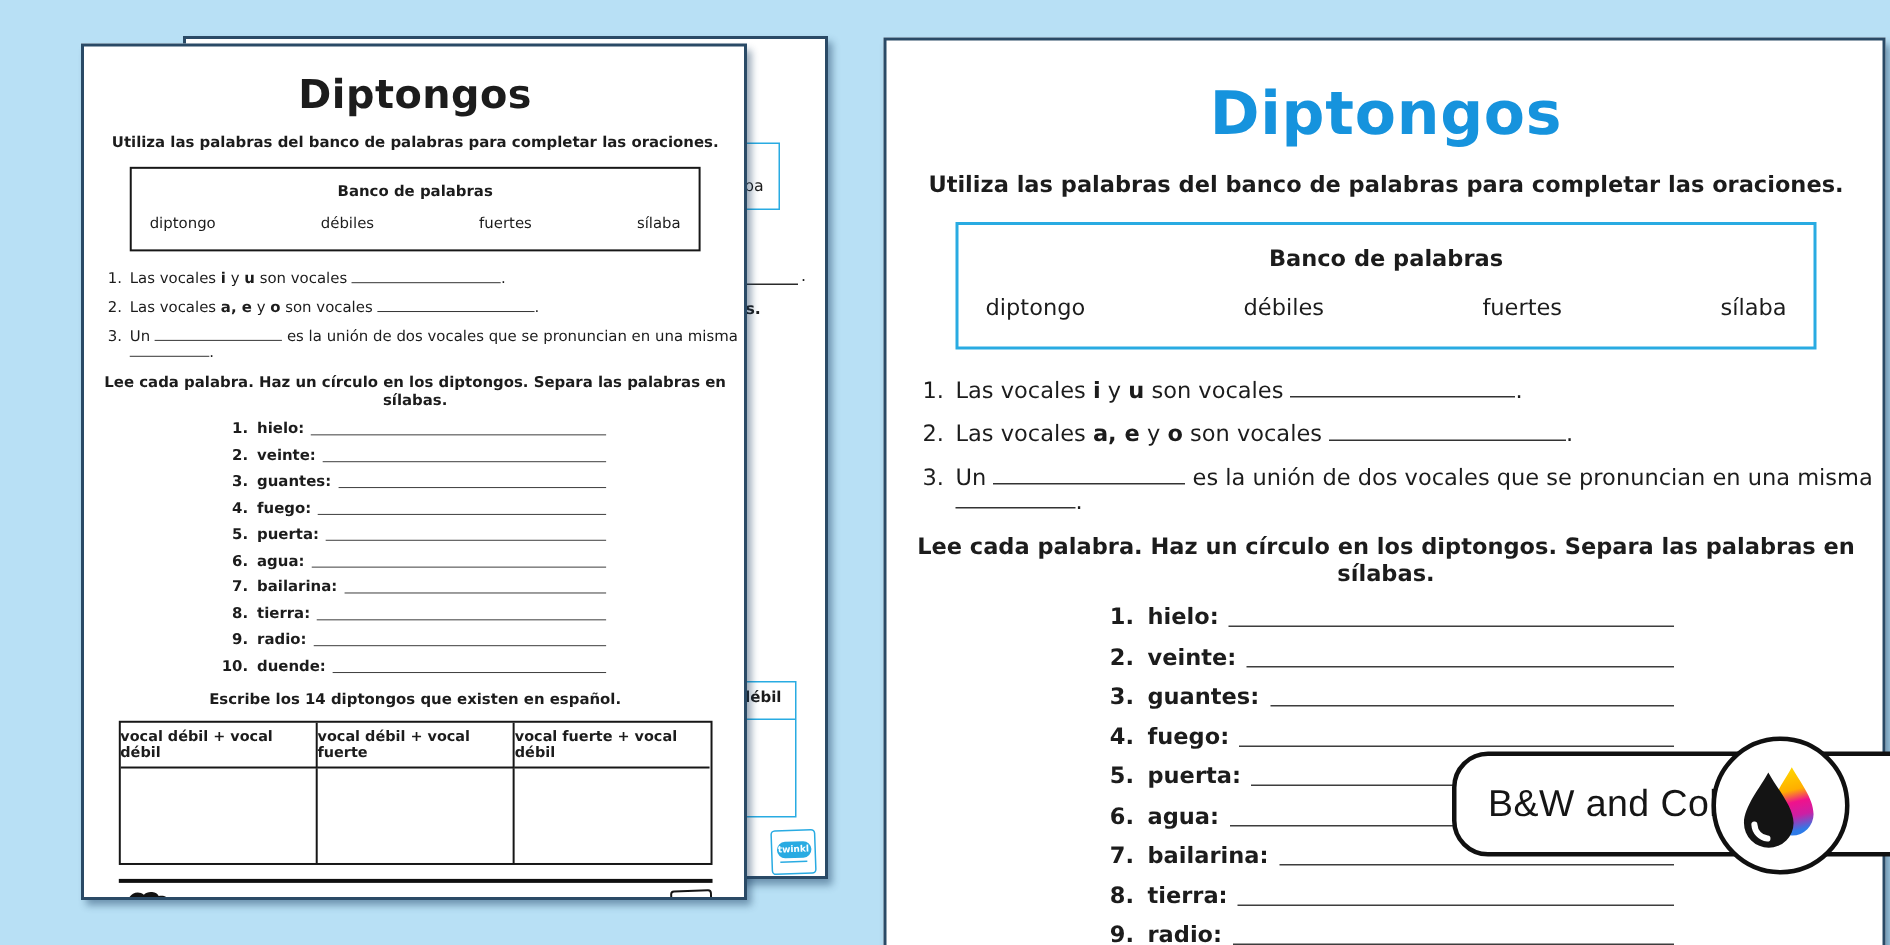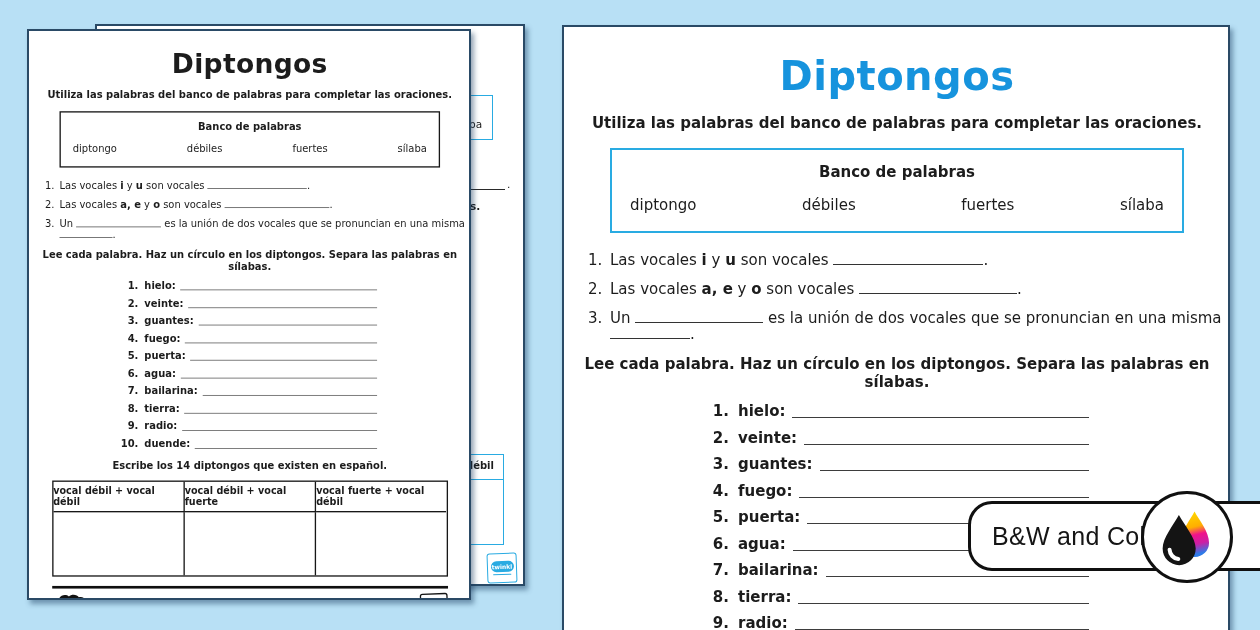--- a/index.html
+++ b/index.html
@@ -11,20 +11,21 @@
     font-family: "DejaVu Sans", sans-serif;
     color: #1c1c1c;
   }
 
   
   .page {
     position: absolute;
     background: #ffffff;
     border: 2px solid #2a4a66;
     box-shadow: 3px 4px 5px rgba(20, 55, 90, 0.45);
+    margin-left: 27px;
   }
   .back-page  { left: 95px;  top: 24px; width: 430px; height: 562px; z-index: 1; }
   .bw-page    { left: 27px;  top: 29px; width: 444px; height: 571px; z-index: 2; overflow: hidden; }
   .color-page { left: 562px; top: 25px; width: 668px; height: 905px; z-index: 2; overflow: hidden; }
   .scale-wrap { transform: scale(0.663); transform-origin: 0 0; width: 666px; }
 
   
   .worksheet { width: 666px; padding-top: 26px; }
   .ws-title {
     text-align: center;

